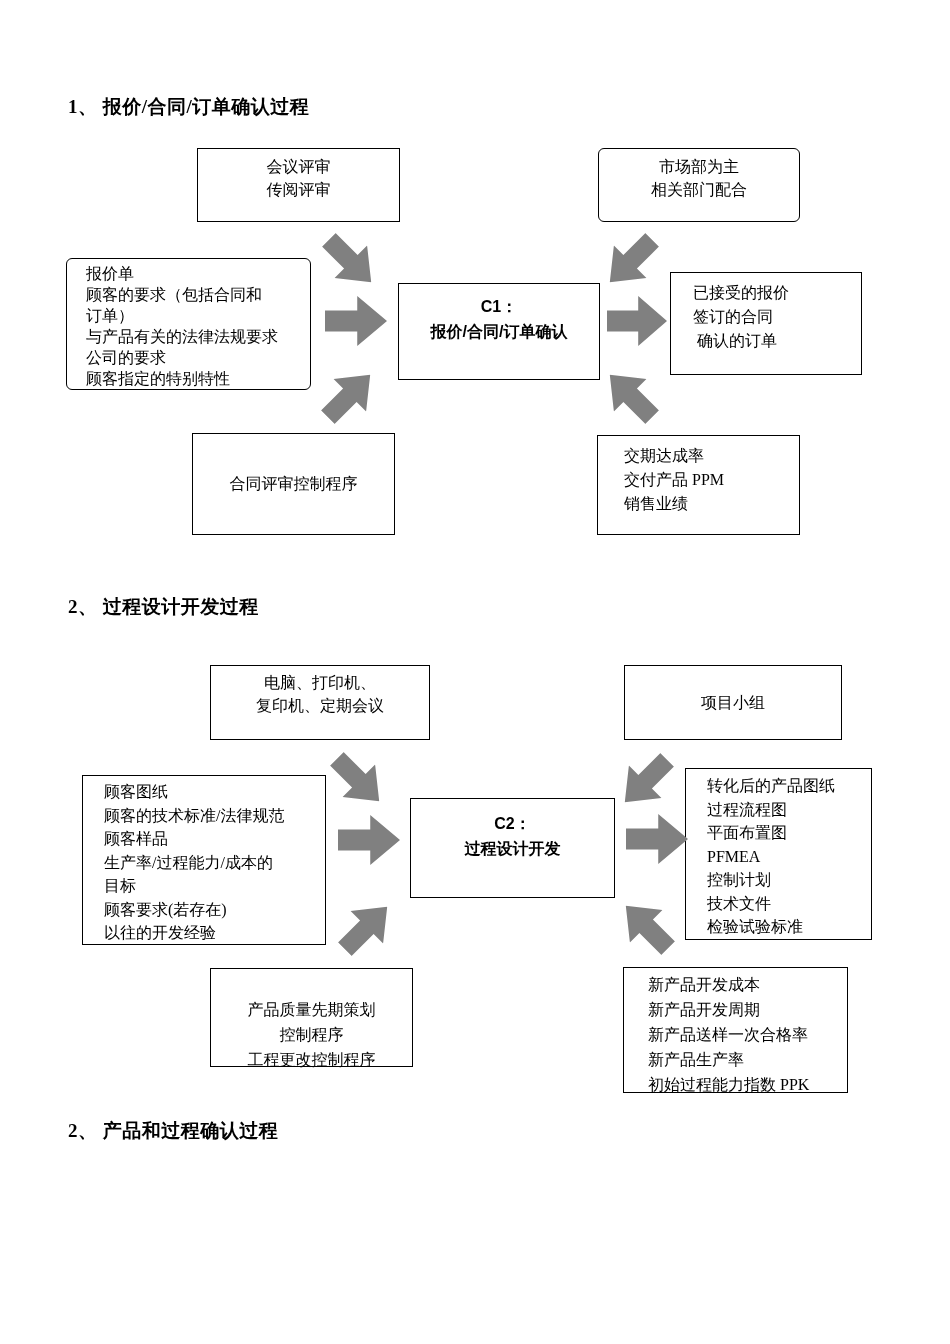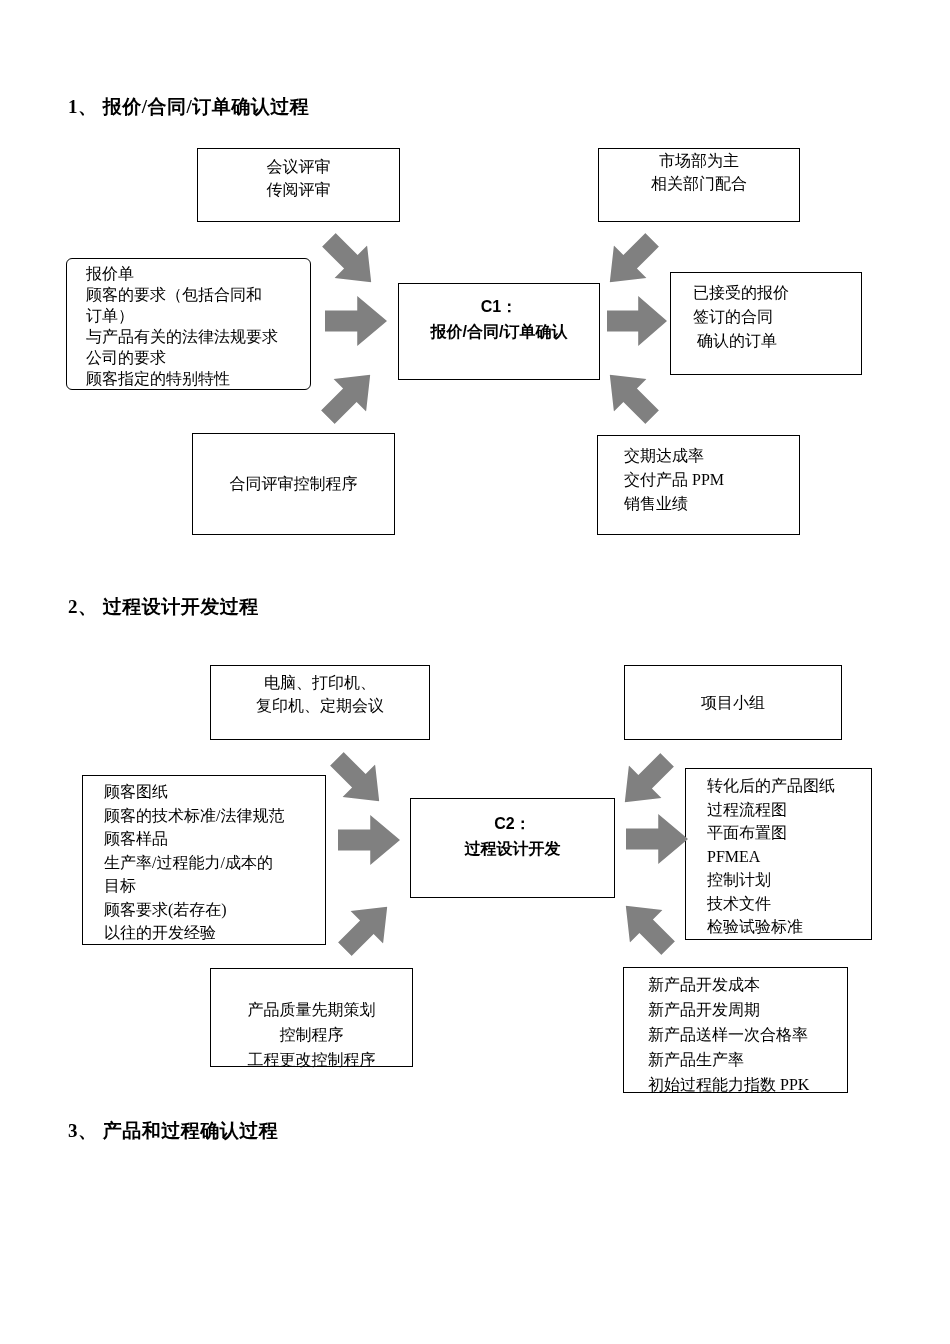--- a/index.html
+++ b/index.html
@@ -53,21 +53,21 @@
 <body>
 
 <div class="page">
 
   <div class="heading" style="left:68px; top:94px;">1、 报价/合同/订单确认过程</div>
 
   <div>
     <div class="box ta-center" style="left:197px; top:148px; width:203px; height:74px; padding-top:6px; line-height:23px;">会议评审
 传阅评审</div>
 
-    <div class="box ta-center" style="left:598px; top:148px; width:202px; height:74px; padding-top:0; line-height:23px;">市场部为主
+    <div class="box ta-center" style="left:598px; top:148px; width:202px; height:74px; padding-top:6px; line-height:23px;border-radius:6px;">市场部为主
 相关部门配合</div>
 
     <div class="box" style="left:66px; top:258px; width:245px; height:132px; padding:4px 6px 0 19px; line-height:21px;border-radius:6px;">报价单
 顾客的要求（包括合同和
 订单）
 与产品有关的法律法规要求
 公司的要求
 顾客指定的特别特性</div>
 
     <div class="box center-box" style="left:398px; top:283px; width:202px; height:97px; padding-top:10px; line-height:25px;">C1：
@@ -177,15 +177,15 @@
           <polygon points="0,21 52,21 52,0 100,36 52,72 52,51 0,51"></polygon>
         </svg>
     </div>
     <div class="arrow" style="left:617px; top:904px; width:60px; height:46px; transform:rotate(-135deg);">
       <svg viewBox="0 0 100 72" preserveAspectRatio="none">
           <polygon points="0,21 52,21 52,0 100,36 52,72 52,51 0,51"></polygon>
         </svg>
     </div>
   </div>
 
-  <div class="heading" style="left:68px; top:1118px;">3、 产品和过程确认过程</div>
+  <div class="heading" style="left:68px; top:1118px;">2、 产品和过程确认过程</div>
 
 </div>
 
 </body></html>

